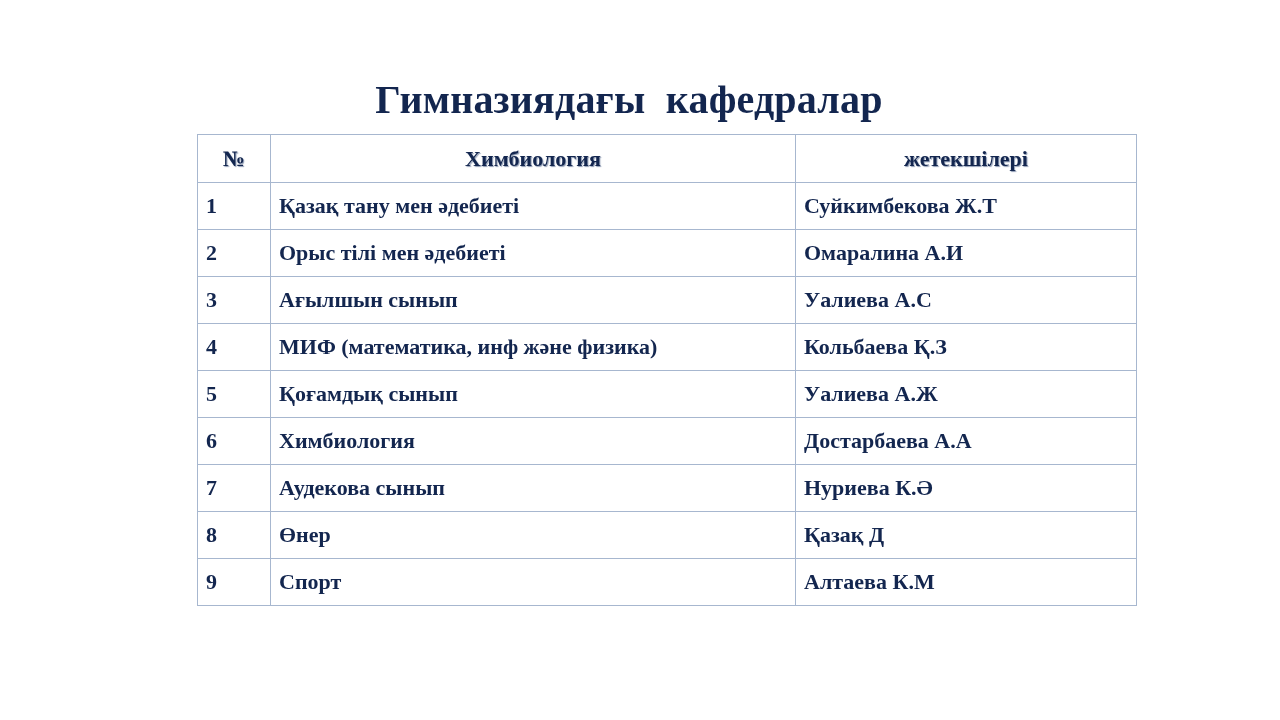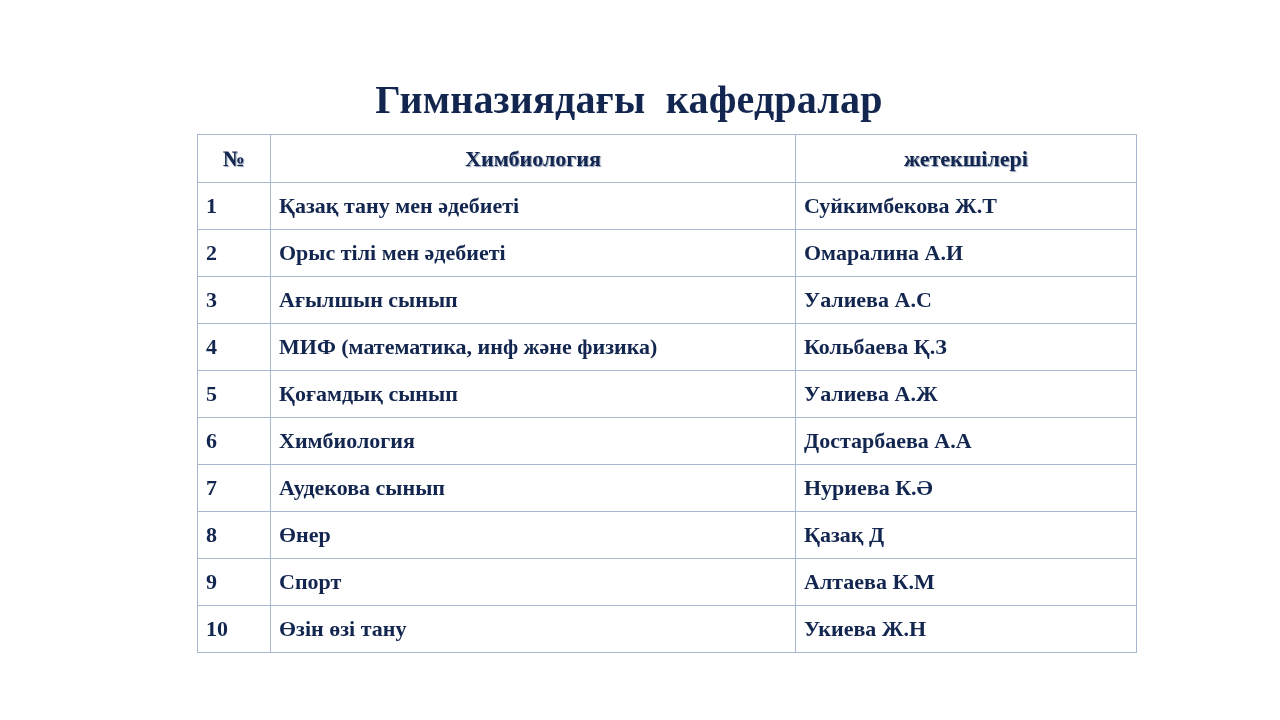--- a/index.html
+++ b/index.html
@@ -117,20 +117,15 @@
       <tr>
         <td>8</td>
         <td>Өнер</td>
         <td>Қазақ Д</td>
       </tr>
       <tr>
         <td>9</td>
         <td>Спорт</td>
         <td>Алтаева К.М</td>
       </tr>
-      <tr>
-        <td>10</td>
-        <td>Өзін өзі тану</td>
-        <td>Укиева Ж.Н</td>
-      </tr>
     </tbody>
   </table>
 </div>
 
 </body></html>

